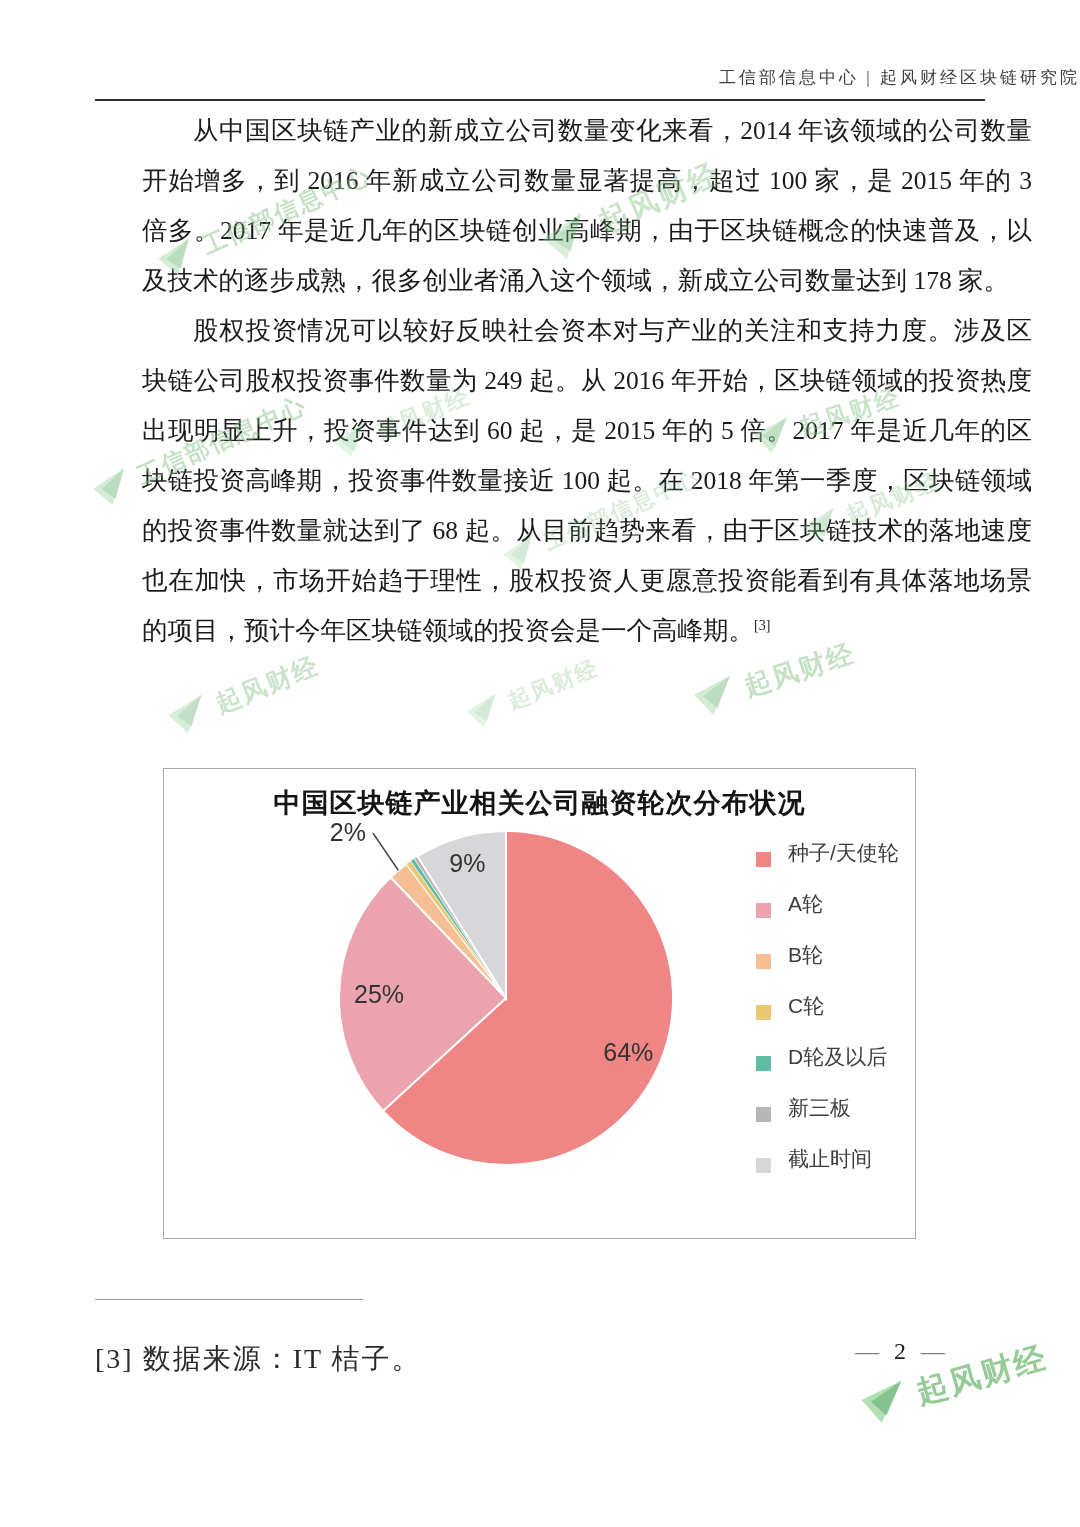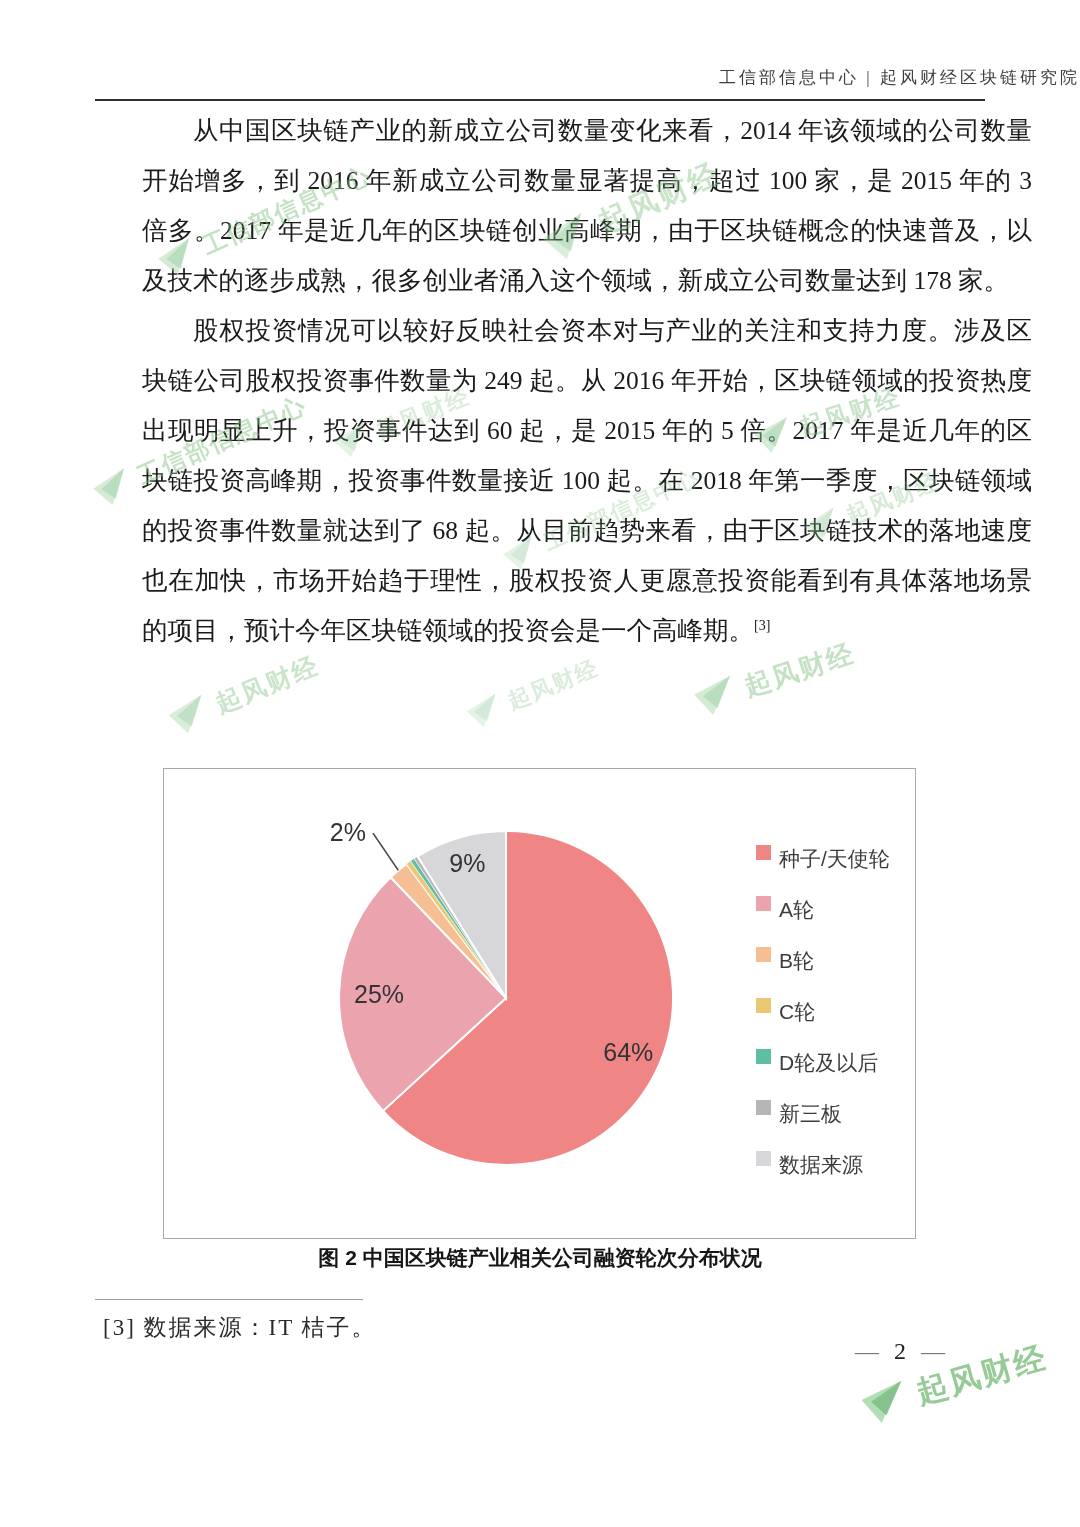--- a/index.html
+++ b/index.html
@@ -16,33 +16,33 @@
   sup.fnref{font-size:14px;vertical-align:super;line-height:0;}
   
   .chartbox{position:absolute;left:163px;top:768px;width:751px;height:469px;
             background:#fff;border:1px solid #a9a9a9;z-index:2;
             font-family:"Liberation Sans","DejaVu Sans",sans-serif;}
   .chart-title{position:absolute;top:16px;left:0;width:100%;text-align:center;
                font-size:27px;font-weight:bold;color:#141414;letter-spacing:1px;}
   #pie-svg{position:absolute;left:142px;top:37px;overflow:visible;}
   .plabel{font-family:"Liberation Sans","DejaVu Sans",sans-serif;font-size:25px;fill:#333;}
   .legend{position:absolute;left:592px;top:76px;display:flex;flex-direction:column;gap:29px;}
-  .lg-row{display:flex;align-items:flex-start;gap:8px;height:22px;}
+  .lg-row{display:flex;align-items:flex-end;gap:17px;height:22px;}
   .lg-swatch{width:15px;height:15px;flex:0 0 15px;}
   .lg-label{font-size:21px;color:#3d3d3d;white-space:nowrap;}
   .srcline{position:absolute;bottom:12px;left:0;width:100%;display:flex;
            justify-content:center;gap:55px;font-size:19px;color:#4c4c4c;}
   
   .caption{position:absolute;top:1244px;left:0;width:100%;text-align:center;
            font-family:"Liberation Sans","DejaVu Sans",sans-serif;
            font-size:21px;font-weight:bold;color:#161616;z-index:2;}
   
   .fn-rule{position:absolute;top:1299px;left:95px;width:268px;height:1px;background:#9a9a9a;z-index:2;}
-  .footnote{position:absolute;top:1312px;left:95px;width:600px;font-size:23px;
-            letter-spacing:2px;color:#2a2a2a;z-index:2;margin-left:8px;}
+  .footnote{position:absolute;top:1340px;left:95px;width:600px;font-size:28px;
+            letter-spacing:2px;color:#2a2a2a;z-index:2;}
   
   .pagenum{position:absolute;top:1338px;left:855px;display:flex;align-items:center;gap:15px;
            font-size:24px;color:#222;z-index:2;}
   .pagenum .dash{color:#7a7a7a;}
   
   .wm{position:absolute;display:flex;align-items:center;gap:8px;z-index:3;
       pointer-events:none;transform-origin:left center;
       font-family:"Liberation Sans","DejaVu Sans",sans-serif;}
   .wm span{font-size:24px;font-weight:bold;color:#7dbd7d;letter-spacing:2px;white-space:nowrap;}
   .wm.big span{font-size:26px;}
@@ -54,20 +54,21 @@
 
   <div class="hdr">工信部信息中心 | 起风财经区块链研究院</div>
   <div class="hdr-rule"></div>
 
   <div class="bodytext">
     <p>从中国区块链产业的新成立公司数量变化来看，2014 年该领域的公司数量开始增多，到 2016 年新成立公司数量显著提高，超过 100 家，是 2015 年的 3 倍多。2017 年是近几年的区块链创业高峰期，由于区块链概念的快速普及，以及技术的逐步成熟，很多创业者涌入这个领域，新成立公司数量达到 178 家。</p>
     <p><span>股权投资情况可以较好反映社会资本对与产业的关注和支持力度。涉及区块链公司股权投资事件数量为 249 起。从 2016 年开始，区块链领域的投资热度出现明显上升，投资事件达到 60 起，是 2015 年的 5 倍。2017 年是近几年的区块链投资高峰期，投资事件数量接近 100 起。在 2018 年第一季度，区块链领域的投资事件数量就达到了 68 起。从目前趋势来看，由于区块链技术的落地速度也在加快，市场开始趋于理性，股权投资人更愿意投资能看到有具体落地场景的项目，预计今年区块链领域的投资会是一个高峰期。</span><sup class="fnref">[3]</sup></p>
   </div>
 
   <div class="chartbox">
+    <div class="chart-title">中国区块链产业相关公司融资轮次分布状况</div>
     <svg id="pie-svg" width="410" height="390">
         <path d="M200,192 L200.0,25.0 A167,167 0 1 1 77.0,304.9 Z" fill="#f08585" stroke="#fff" stroke-width="2"></path>
         <text class="plabel" x="322.3" y="254.7" text-anchor="middle">64%</text>
         <path d="M200,192 L77.0,304.9 A167,167 0 0 1 84.6,71.3 Z" fill="#eba4ae" stroke="#fff" stroke-width="2"></path>
         <text class="plabel" x="73.1" y="196.9" text-anchor="middle">25%</text>
         <path d="M200,192 L84.6,71.3 A167,167 0 0 1 100.4,57.9 Z" fill="#f5bf93" stroke="#fff" stroke-width="2"></path>
         <text class="plabel" x="60.0" y="35.1" text-anchor="end">2%</text>
         <line x1="67.0" y1="27.1" x2="92.3" y2="64.4" stroke="#444" stroke-width="1.6"></line>
         <path d="M200,192 L100.4,57.9 A167,167 0 0 1 104.6,54.9 Z" fill="#eac873" stroke="#fff" stroke-width="0.6"></path>
         <path d="M200,192 L104.6,54.9 A167,167 0 0 1 108.1,52.6 Z" fill="#5fbda4" stroke="#fff" stroke-width="0.6"></path>
@@ -95,26 +96,25 @@
         <div class="lg-row">
           <span class="lg-swatch" style="background: rgb(95, 189, 164);"></span>
           <span class="lg-label">D轮及以后</span>
         </div>
         <div class="lg-row">
           <span class="lg-swatch" style="background: rgb(182, 182, 182);"></span>
           <span class="lg-label">新三板</span>
         </div>
         <div class="lg-row">
           <span class="lg-swatch" style="background: rgb(215, 215, 218);"></span>
-          <span class="lg-label">数据来源</span>
+          <span class="lg-label">截止时间</span>
         </div>
       </div>
   </div>
 
-  <div class="caption">图 2  中国区块链产业相关公司融资轮次分布状况</div>
 
   <div class="fn-rule"></div>
   <div class="footnote">[3] 数据来源：IT 桔子。</div>
 
   <div class="pagenum">
     <span class="dash">—</span>
     <span>2</span>
     <span class="dash">—</span>
   </div>
 

